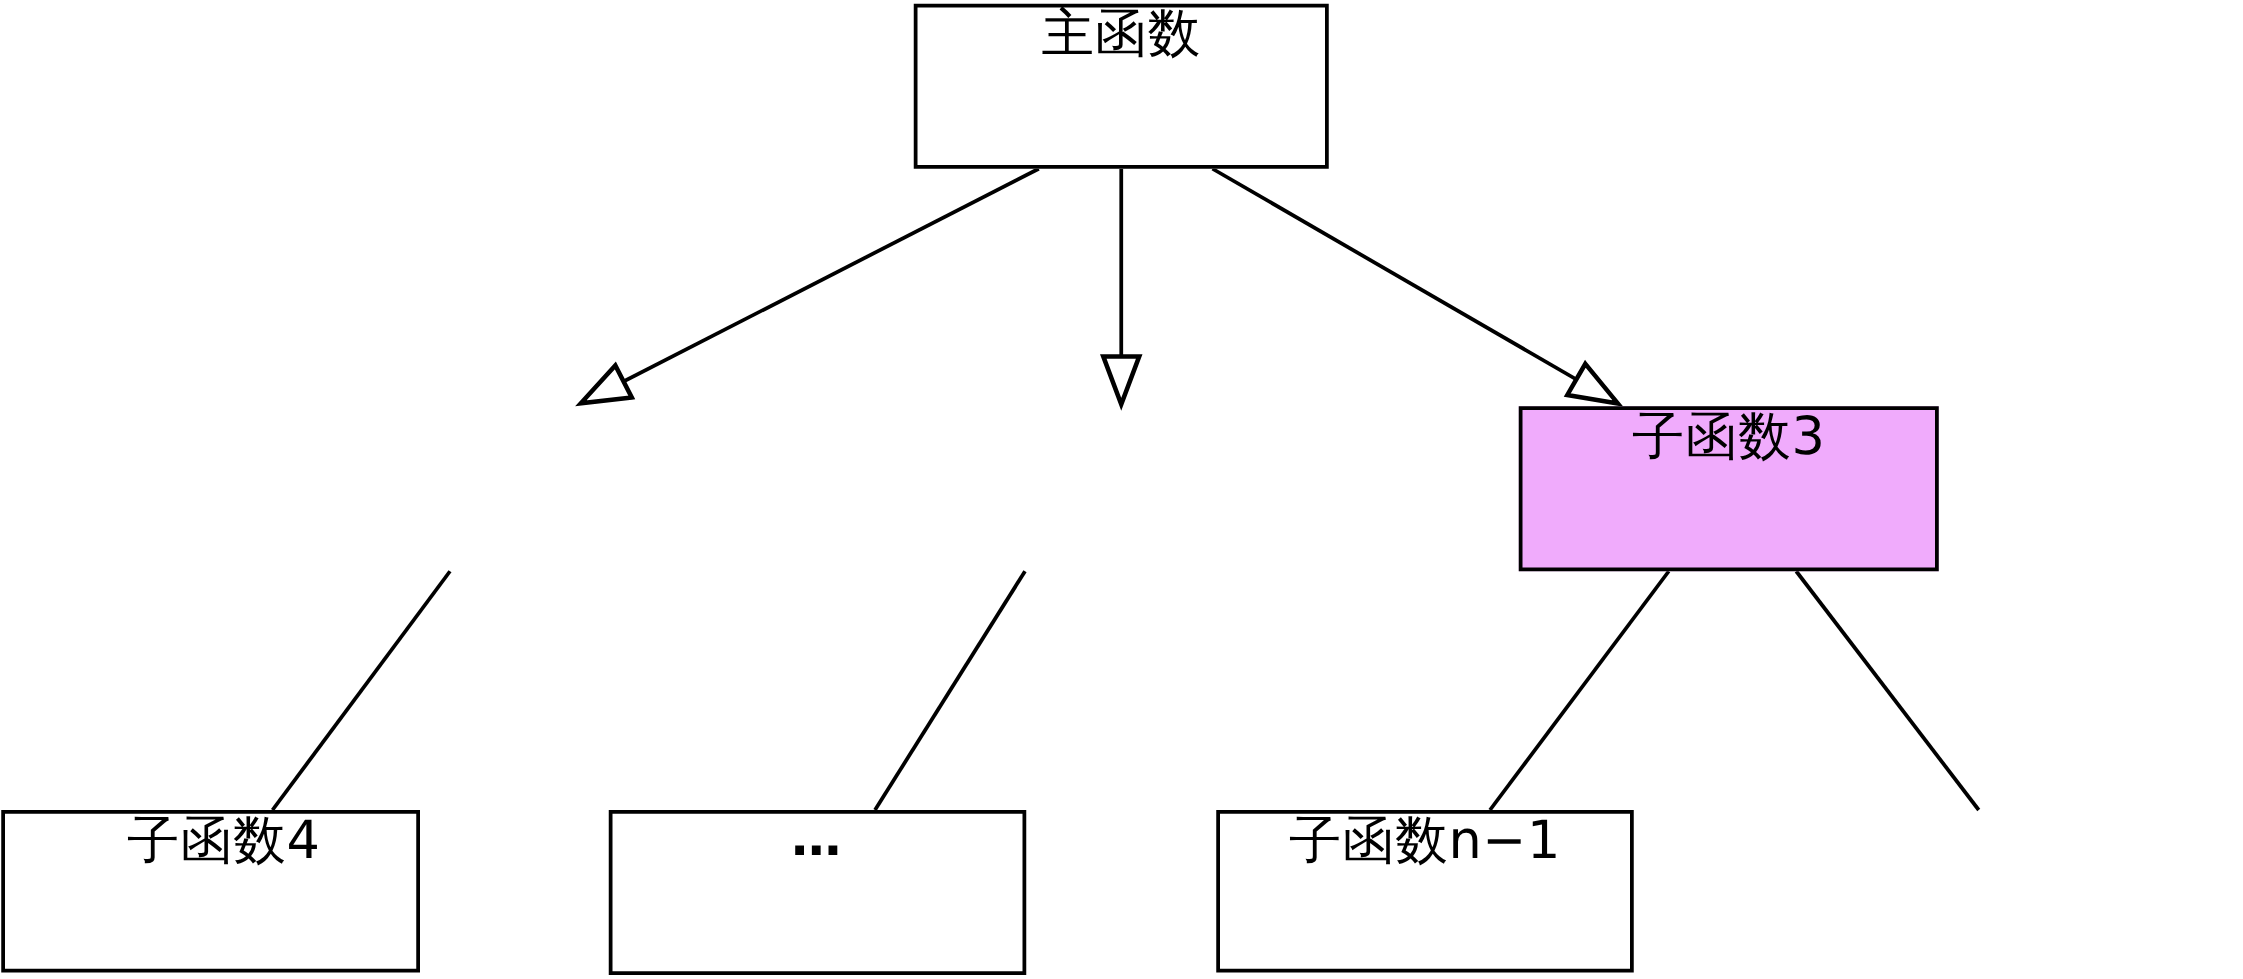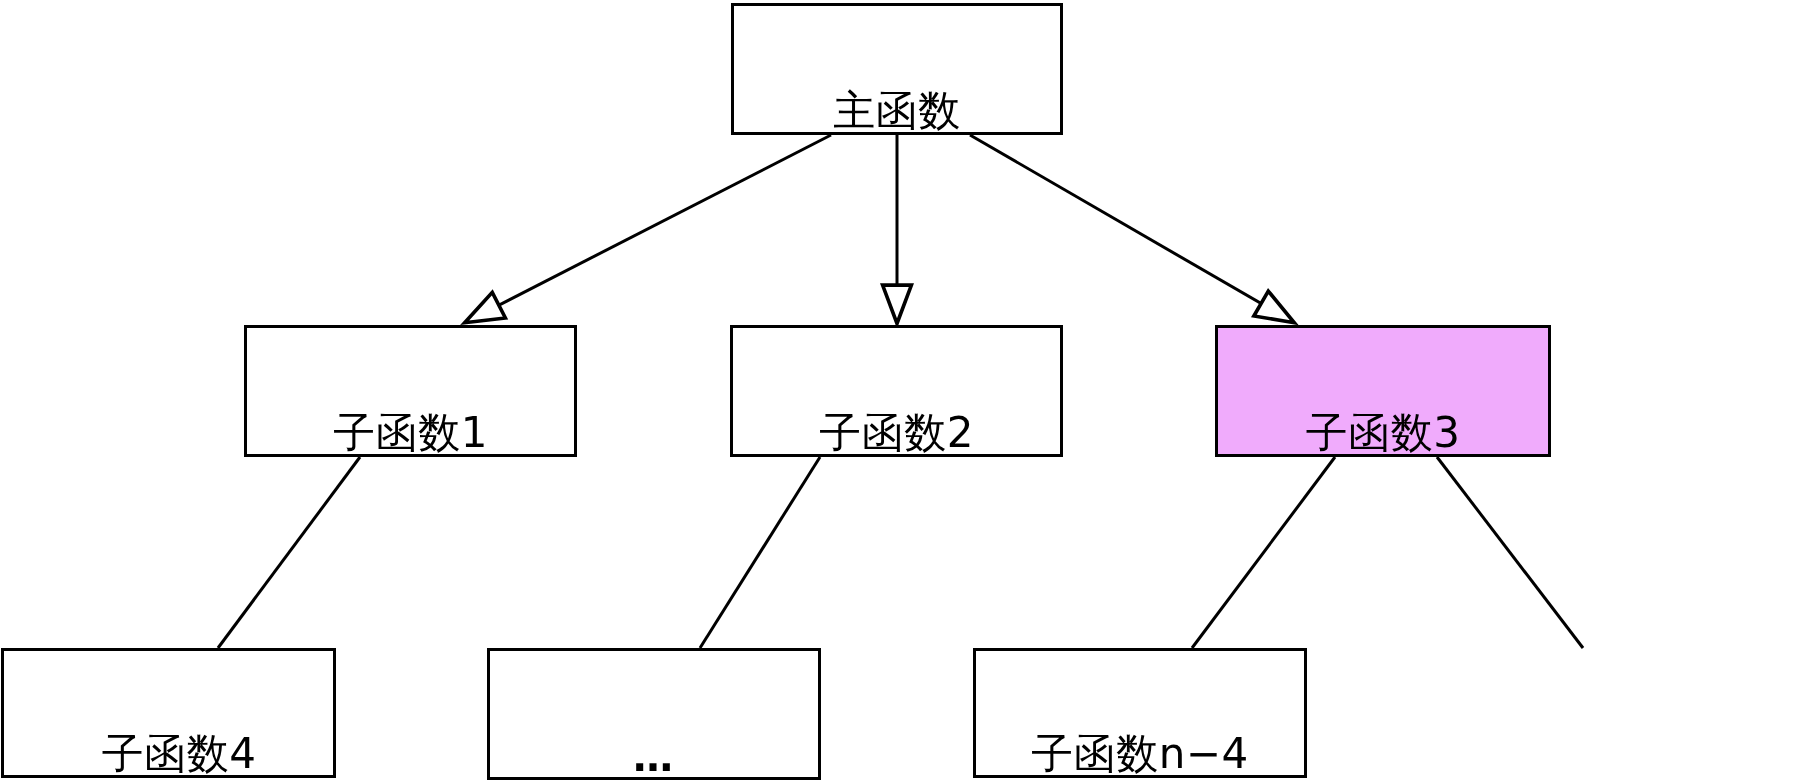--- a/index.html
+++ b/index.html
@@ -25,21 +25,21 @@
     width: 1794px;
     height: 783px;
     pointer-events: none;
   }
   .node-box {
     position: absolute;
     box-sizing: border-box;
     background: #ffffff;
     border: 3px solid #000000;
     display: flex;
-    align-items: flex-end;
+    align-items: flex-start;
     justify-content: center;
   }
   .node-label {
     font-size: 42px;
     line-height: 1;
     color: #000000;
     letter-spacing: 0.5px;
     white-space: nowrap;
     font-weight: 400;
   }
@@ -68,38 +68,32 @@
         <line x1="820" y1="457" x2="700" y2="648"></line>
         <line x1="1335" y1="457" x2="1192" y2="648"></line>
         <line x1="1437" y1="457" x2="1583" y2="648"></line>
       </g>
   </svg>
 
   <div class="node-box" style="left: 731px; top: 3px; width: 332px; height: 132px; border-width: 3px; border-color: rgb(0, 0, 0); background: rgb(255, 255, 255);">
     <span class="node-label">主函数</span>
   </div>
 
-  <div class="node-box" style="left: 244px; top: 325px; width: 333px; height: 132px; border-width: 3px; border-color: rgb(0, 0, 0); background: rgb(255, 255, 255);">
-    <span class="node-label">子函数1</span>
-  </div>
 
-  <div class="node-box" style="left: 730px; top: 325px; width: 333px; height: 132px; border-width: 3px; border-color: rgb(0, 0, 0); background: rgb(255, 255, 255);">
-    <span class="node-label">子函数2</span>
-  </div>
 
   <div class="node-box" style="left: 1215px; top: 325px; width: 336px; height: 132px; border-width: 3px; border-color: rgb(0, 0, 0); background: #f0abfc;">
     <span class="node-label">子函数3</span>
   </div>
 
   <div class="node-box" style="left: 1px; top: 648px; width: 335px; height: 130px; border-width: 3px; border-color: rgb(0, 0, 0); background: rgb(255, 255, 255); padding-left: 21px;">
     <span class="node-label">子函数4</span>
   </div>
 
   <div class="node-box" style="left: 487px; top: 648px; width: 334px; height: 132px; border-width: 3px; border-color: rgb(0, 0, 0); background: rgb(255, 255, 255);">
     <span class="node-label ellipsis-label">…</span>
   </div>
 
   <div class="node-box" style="left: 973px; top: 648px; width: 334px; height: 130px; border-width: 3px; border-color: rgb(0, 0, 0); background: rgb(255, 255, 255);">
-    <span class="node-label">子函数n−4</span>
+    <span class="node-label">子函数n−1</span>
   </div>
 
 
 </div>
 
 </body></html>

